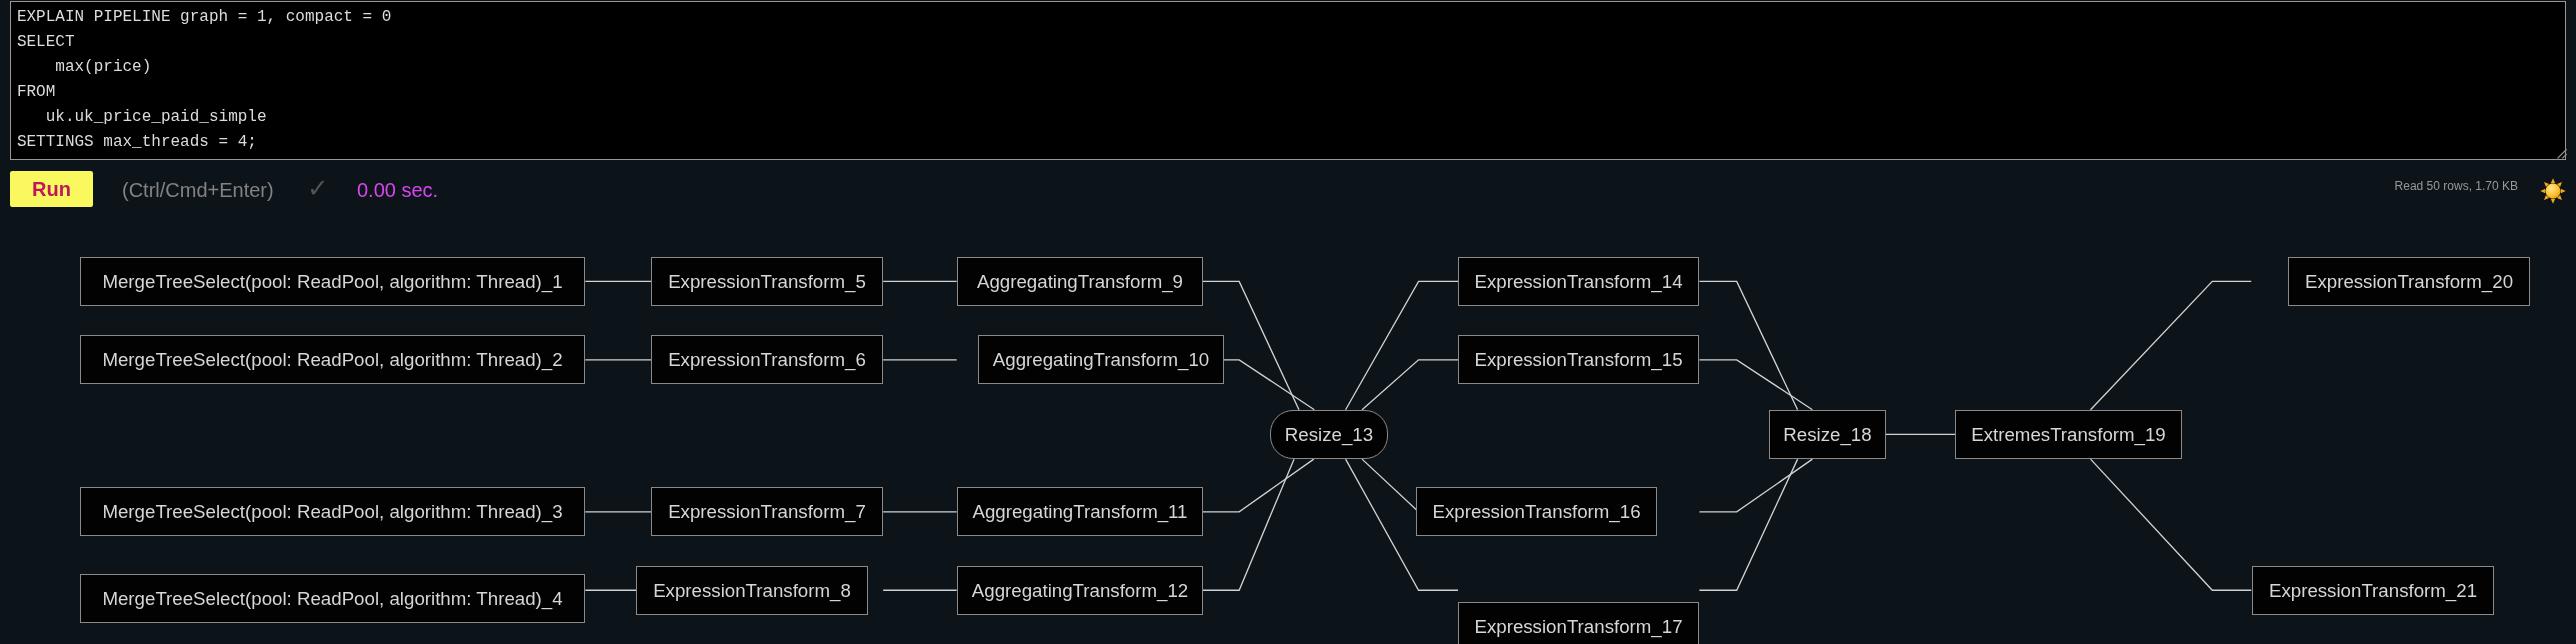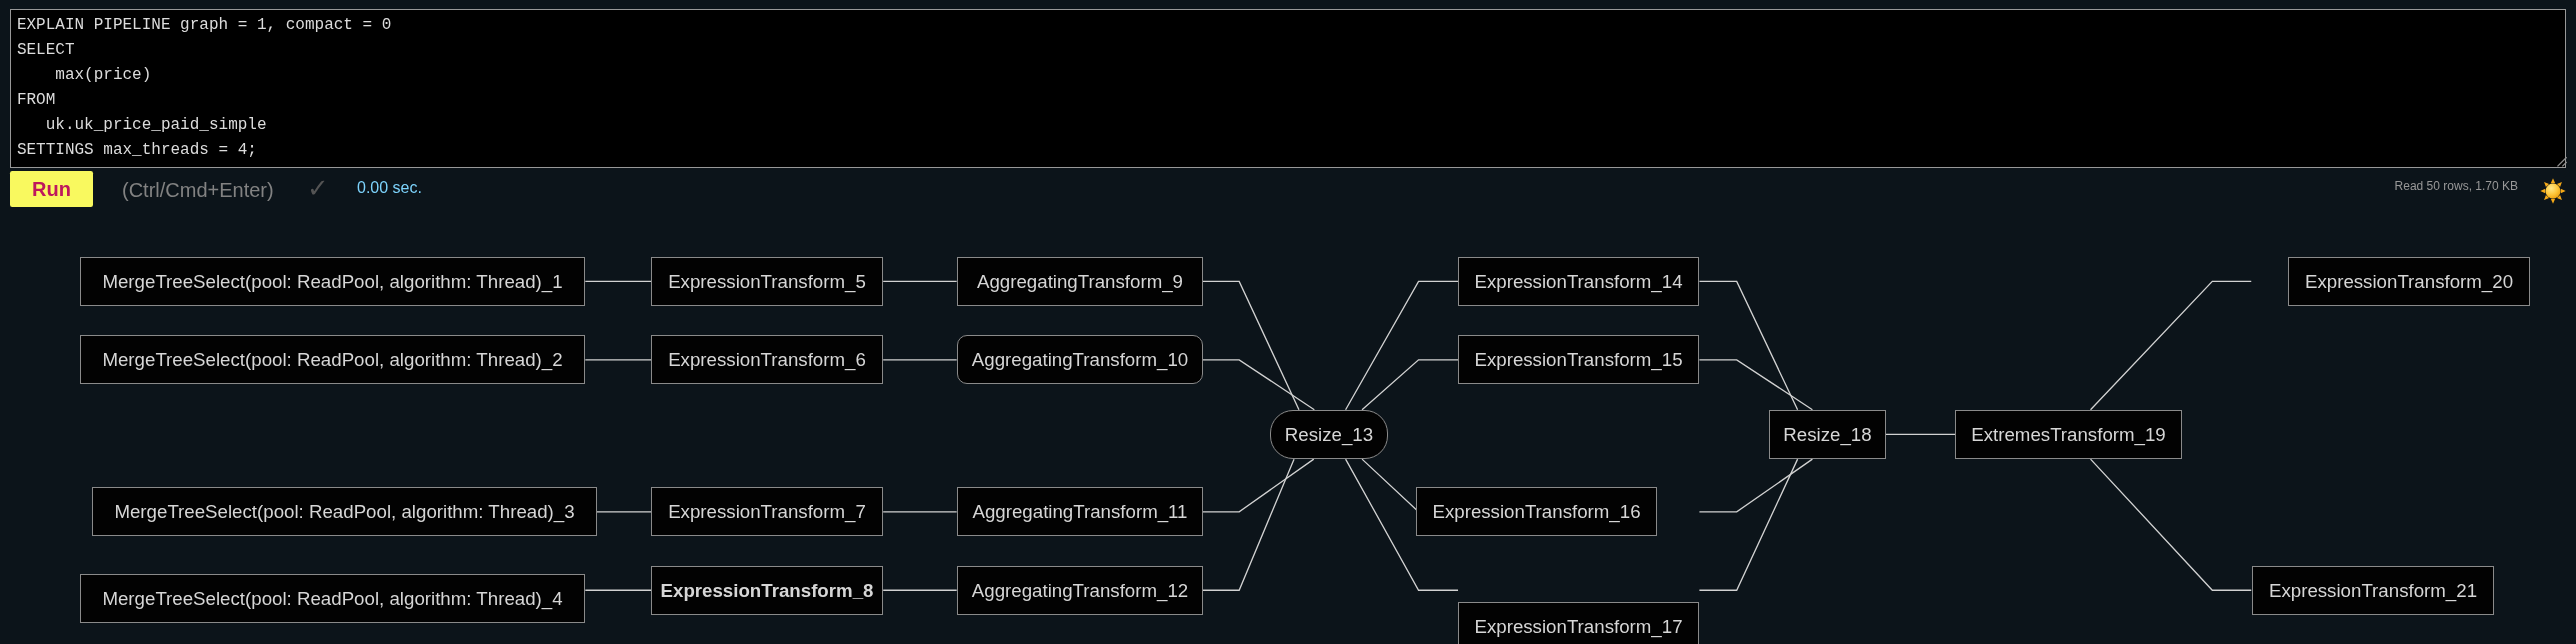--- a/index.html
+++ b/index.html
@@ -5,21 +5,21 @@
   html, body {
     margin: 0;
     padding: 0;
     width: 2576px;
     height: 644px;
     background: var(--bg, #0c141a);
     overflow: hidden;
     font-family: "Liberation Sans", sans-serif;
   }
   
-  .editor-wrap { position: absolute; left: 0; top: 8px; width: 2576px; height: 165px; }
+  .editor-wrap { position: absolute; left: 0; top: 0; width: 2576px; height: 165px; }
   textarea.sql-editor {
     position: absolute;
     left: 10.4px; top: 1.1px;
     width: 2556px; height: 159px;
     box-sizing: border-box;
     background: #000000;
     color: #dcdcdc;
     border: 1.1px solid #989898;
     font-family: "Liberation Mono", monospace;
     font-size: 16px;
@@ -41,21 +41,21 @@
     color: #be185d;
     border: none;
     border-radius: 2.2px;
     font-family: "Liberation Sans", sans-serif;
     font-size: 20px;
     font-weight: 700;
     cursor: pointer;
   }
   .hint     { position: absolute; left: 122px; top: 14.3px; font-size: 20px; color: #828282; }
   .check    { position: absolute; left: 307px; top: 7.7px; font-size: 26px; color: #545454; }
-  .elapsed  { position: absolute; left: 357px; top: 14.3px; font-size: 16px; color: #7dd3fc; }
+  .elapsed  { position: absolute; left: 357px; top: 14.3px; font-size: 20px; color: #d946ef; }
   .stats    { position: absolute; right: 58px; top: 14.3px; font-size: 12px; color: #989898; }
   .theme-toggle { position: absolute; left: 2540px; top: 13px; width: 26px; height: 26px; cursor: pointer; }
 
   
   .graph { position: absolute; left: 0; top: 0; width: 2076px; height: 644px; pointer-events: none; }
   svg.edges { position: absolute; left: 0; top: 0; }
   svg.edges polyline { fill: none; stroke: #d2d2d2; stroke-width: 2.4; }
   .node {
     position: absolute;
     box-sizing: border-box;
@@ -94,28 +94,28 @@
       <polyline points="3097,656 3165,656 3303,747"></polyline>
       <polyline points="3097,933 3165,933 3303,837"></polyline>
       <polyline points="3097,1076 3165,1076 3276,837"></polyline>
       <polyline points="3437,792 3563,792"></polyline>
       <polyline points="3810,747 4032,513 4103,513"></polyline>
       <polyline points="3810,837 4032,1076 4103,1076"></polyline>
     </svg>
   <div id="nodes-layer">
       <div class="node" style="left: 80px; top: 257px; width: 505px; height: 49px;">MergeTreeSelect(pool: ReadPool, algorithm: Thread)_1</div>
       <div class="node" style="left: 80px; top: 335px; width: 505px; height: 49px;">MergeTreeSelect(pool: ReadPool, algorithm: Thread)_2</div>
-      <div class="node" style="left: 92px; top: 487px; width: 505px; height: 49px;">MergeTreeSelect(pool: ReadPool, algorithm: Thread)_3</div>
+      <div class="node" style="left: 80px; top: 487px; width: 505px; height: 49px;">MergeTreeSelect(pool: ReadPool, algorithm: Thread)_3</div>
       <div class="node" style="left: 80px; top: 566px; width: 505px; height: 49px; margin-top: 8px;">MergeTreeSelect(pool: ReadPool, algorithm: Thread)_4</div>
       <div class="node" style="left: 651px; top: 257px; width: 232px; height: 49px;">ExpressionTransform_5</div>
       <div class="node" style="left: 651px; top: 335px; width: 232px; height: 49px;">ExpressionTransform_6</div>
       <div class="node" style="left: 651px; top: 487px; width: 232px; height: 49px;">ExpressionTransform_7</div>
-      <div class="node" style="left: 651px; top: 566px; width: 232px; height: 49px; font-weight: bold;">ExpressionTransform_8</div>
+      <div class="node" style="left: 636px; top: 566px; width: 232px; height: 49px;">ExpressionTransform_8</div>
       <div class="node" style="left: 957px; top: 257px; width: 246px; height: 49px;">AggregatingTransform_9</div>
-      <div class="node" style="left: 957px; top: 335px; width: 246px; height: 49px; border-radius: 10px;">AggregatingTransform_10</div>
+      <div class="node" style="left: 978px; top: 335px; width: 246px; height: 49px;">AggregatingTransform_10</div>
       <div class="node" style="left: 957px; top: 487px; width: 246px; height: 49px;">AggregatingTransform_11</div>
       <div class="node" style="left: 957px; top: 566px; width: 246px; height: 49px;">AggregatingTransform_12</div>
       <div class="node" style="left: 1270px; top: 410px; width: 118px; height: 49px; border-radius: 23px;">Resize_13</div>
       <div class="node" style="left: 1458px; top: 257px; width: 241px; height: 49px;">ExpressionTransform_14</div>
       <div class="node" style="left: 1458px; top: 335px; width: 241px; height: 49px;">ExpressionTransform_15</div>
       <div class="node" style="left: 1416px; top: 487px; width: 241px; height: 49px;">ExpressionTransform_16</div>
       <div class="node" style="left: 1458px; top: 566px; width: 241px; height: 49px; margin-top: 36px;">ExpressionTransform_17</div>
       <div class="node" style="left: 1769px; top: 410px; width: 117px; height: 49px;">Resize_18</div>
       <div class="node" style="left: 1955px; top: 410px; width: 227px; height: 49px;">ExtremesTransform_19</div>
       <div class="node" style="left: 2252px; top: 257px; width: 242px; height: 49px; margin-left: 36px;">ExpressionTransform_20</div>

